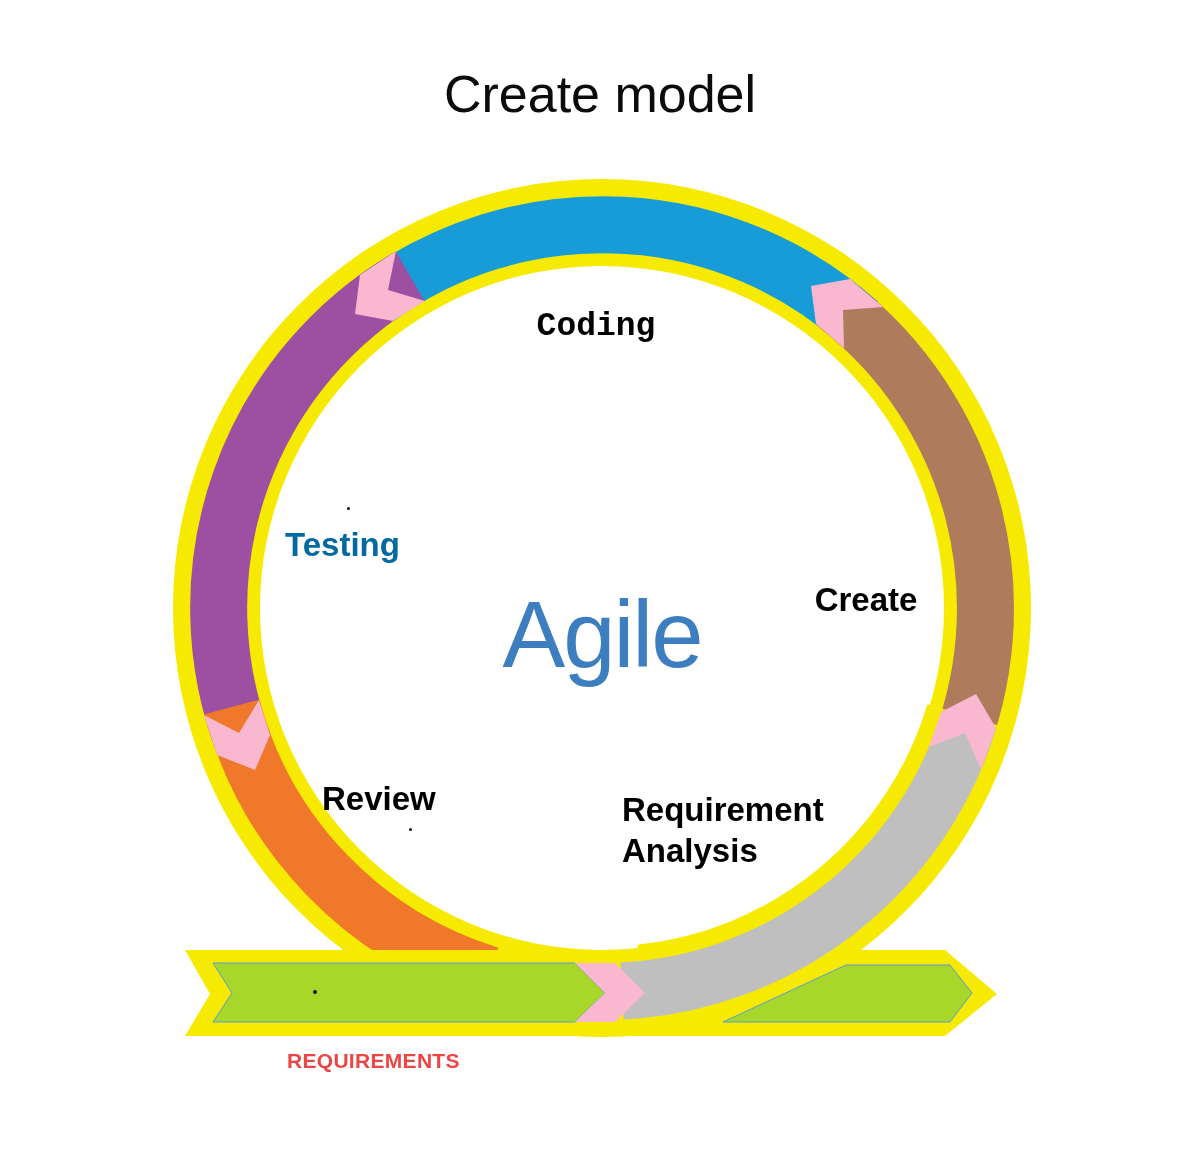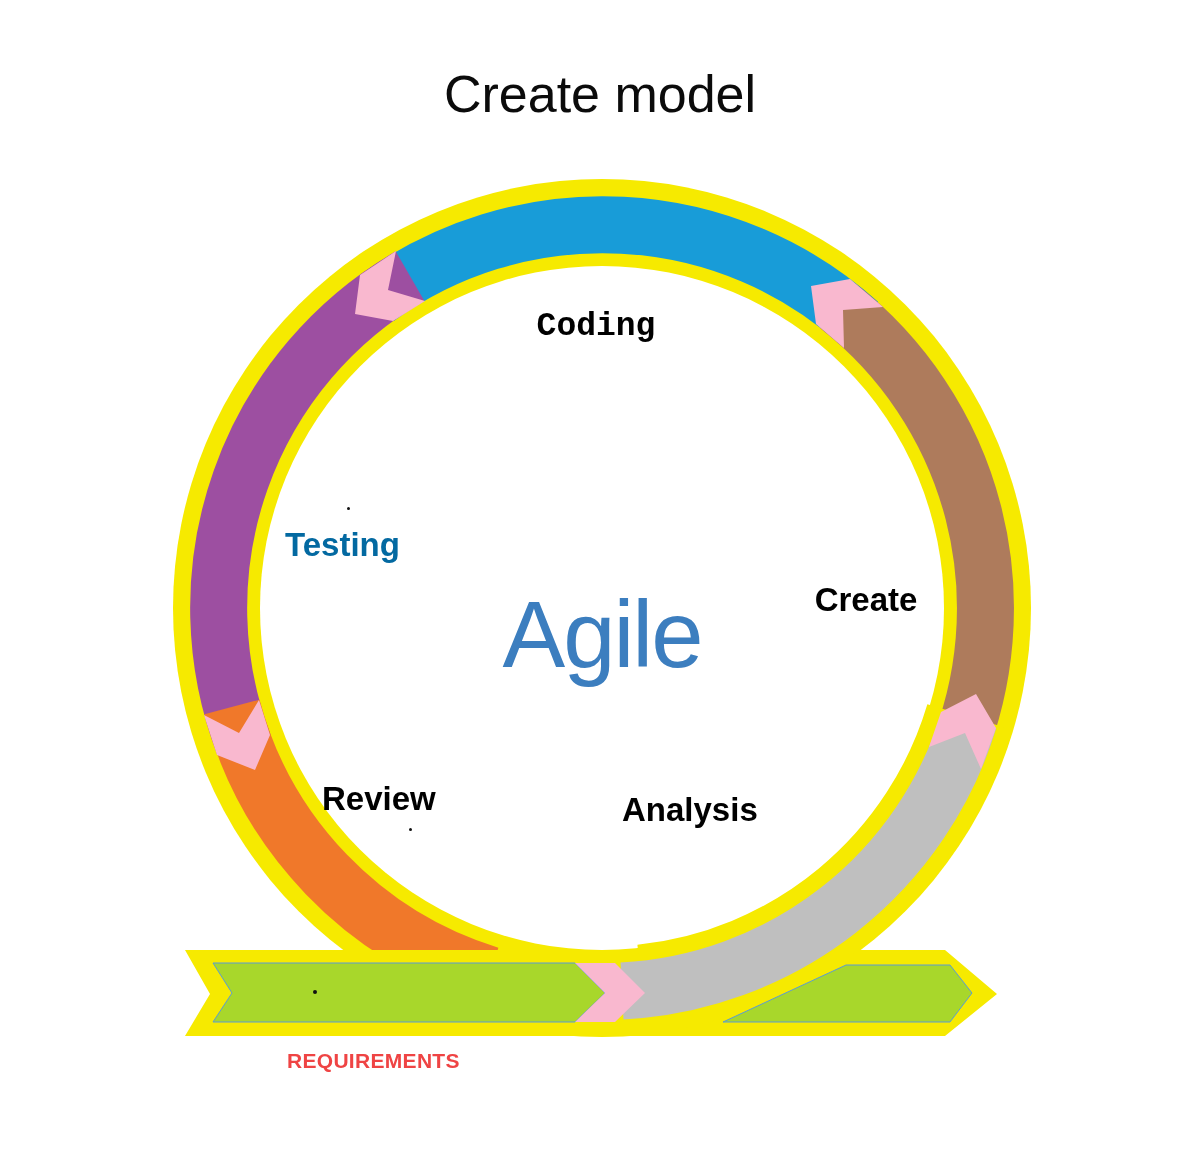--- a/index.html
+++ b/index.html
@@ -118,18 +118,19 @@
 
   <div class="label label-testing" style="color: #0369a1;">Testing</div>
 
   <div class="label label-create center-align" style="color: rgb(0, 0, 0);">
     <div>Create</div>
   </div>
 
   <div class="label label-review" style="color: rgb(0, 0, 0);">Review</div>
 
   <div class="label label-reqana" style="color: rgb(0, 0, 0);">
+    <div>Requirement</div>
     <div>Analysis</div>
   </div>
 
   <div class="requirements-caption">REQUIREMENTS</div>
 
 </div>
 
 </body></html>

